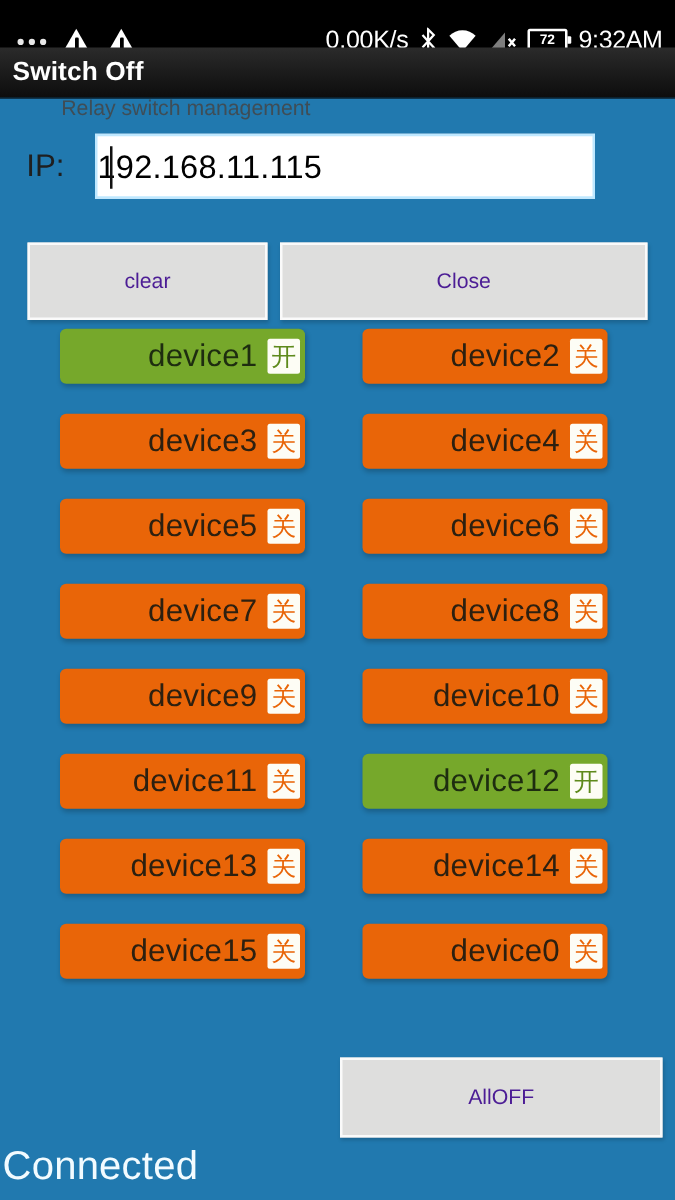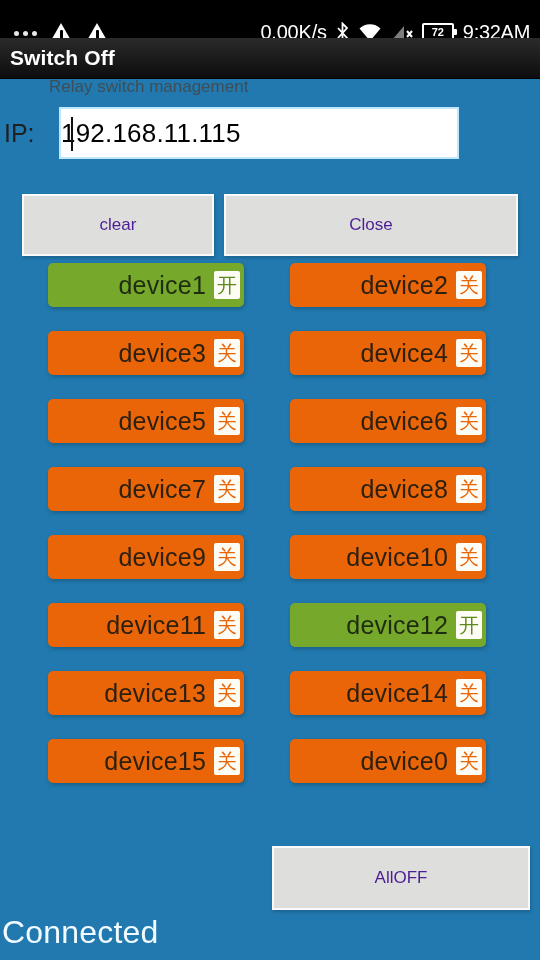--- a/index.html
+++ b/index.html
@@ -147,21 +147,21 @@
     position: absolute;
     left: 0; top: 24px;
     width: 540px;
     height: 60px;
     display: flex;
     align-items: center;
   }
   .ip-label {
     color: #1f1f1f;
     font-size: 25px;
-    padding-left: 4px;
+    padding-left: 21px;
     width: 55px;
   }
   .ip-field {
     width: 400px;
     height: 52px;
     background: #ffffff;
     border: 2px solid #bfe8ff;
     box-sizing: border-box;
     display: flex;
     align-items: center;

